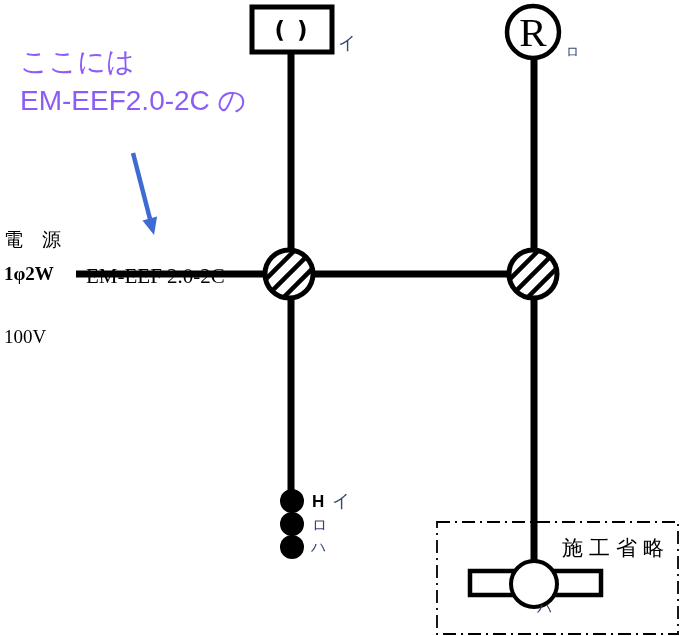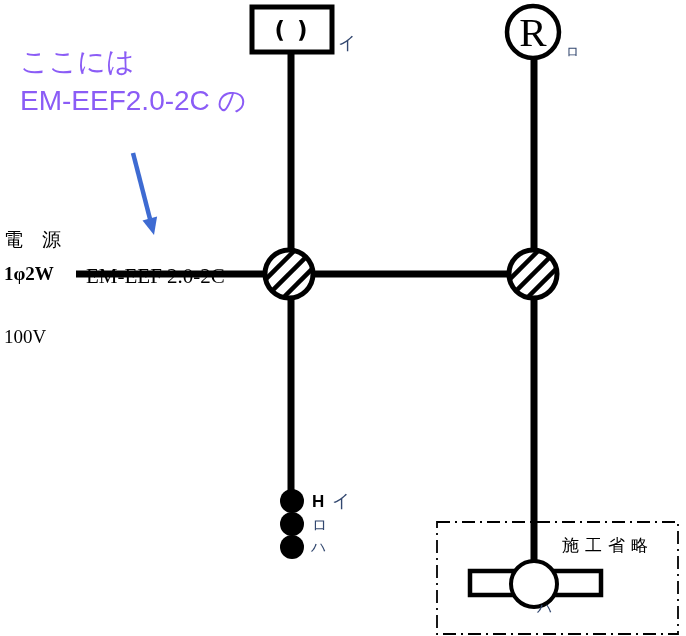--- a/index.html
+++ b/index.html
@@ -35,21 +35,21 @@
     left:515px;top:8px;width:36px;height:48px;
     display:flex;align-items:center;justify-content:center;
     font-size:41px;font-family:"Liberation Serif", serif;
   }
   .relay-lbl{left:566px;top:43px;font-size:13px;}
   .sw-h{left:312px;top:492px;font-size:17px;font-weight:700;
         font-family:"Liberation Sans", sans-serif;color:#000;}
   .sw1{left:332px;top:489px;font-size:18px;}
   .sw2{left:312px;top:516px;font-size:15px;}
   .sw3{left:311px;top:538px;font-size:15px;}
-  .omit{left:562px;top:534px;font-size:17px;letter-spacing:6px;text-align:right;}
+  .omit{left:562px;top:534px;font-size:21px;letter-spacing:6px;text-align:right;}
   .lamp-lbl{left:537px;top:599px;font-size:15px;}
 </style>
 </head>
 <body>
 
 <div class="stage">
 
   <svg width="686" height="636" viewBox="0 0 686 636">
     <defs>
       <clipPath id="clipL">

